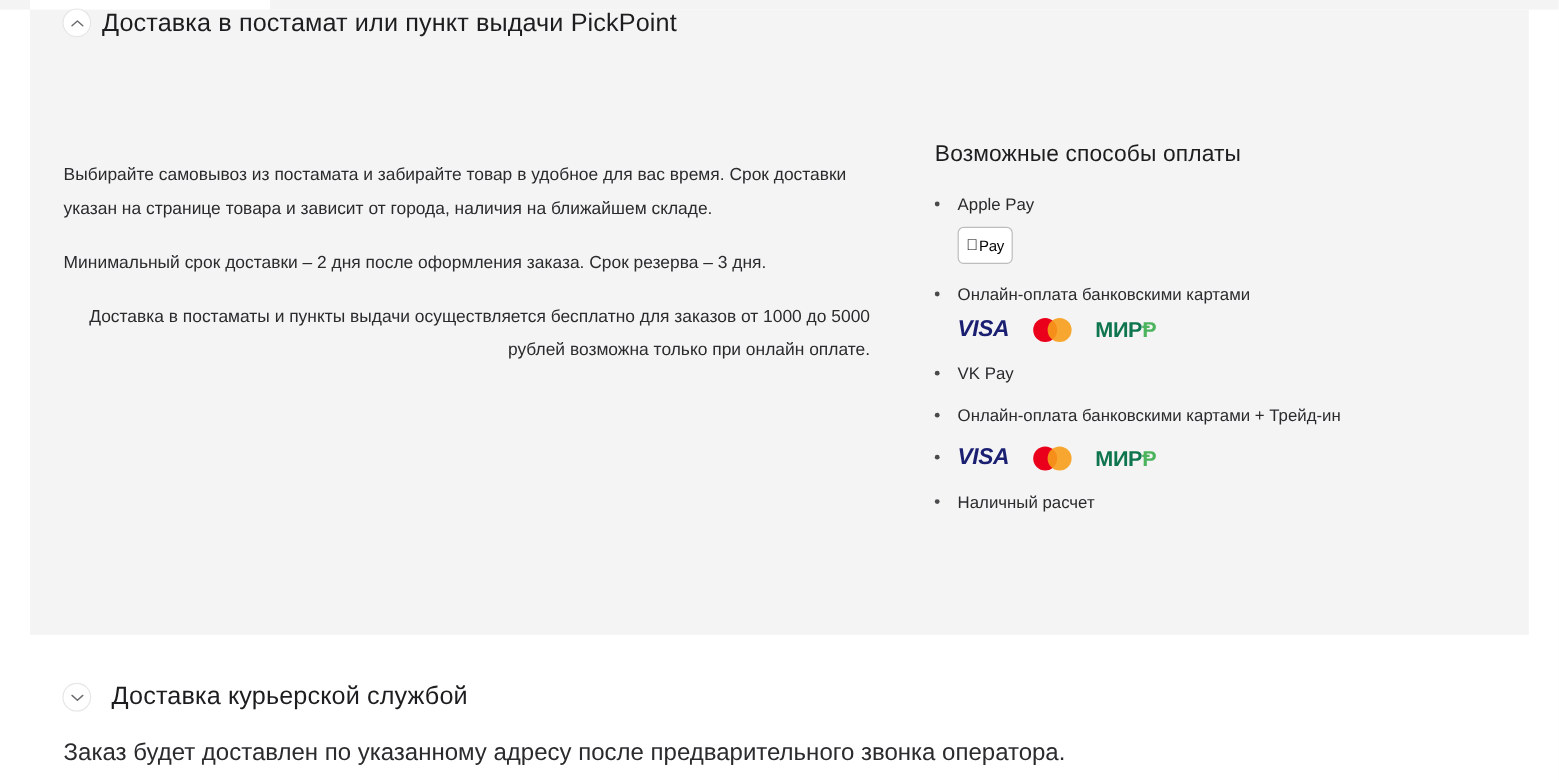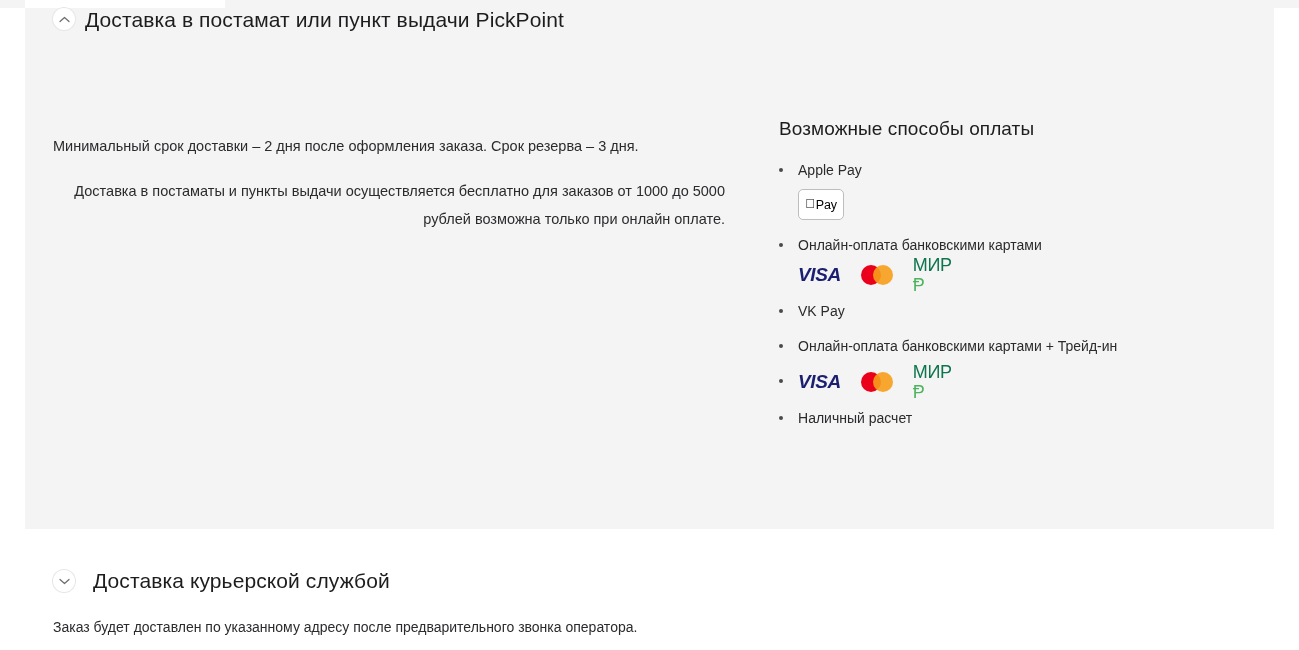--- a/index.html
+++ b/index.html
@@ -181,27 +181,26 @@
     position: absolute;
     top: 0;
     width: 20px;
     height: 20px;
     border-radius: 50%;
     display: block;
   }
   .mc .mc-red { left: 0; background: #eb001b; }
   .mc .mc-yellow { left: 12px; background: #f79e1b; opacity: .9; }
   .mir {
-    font-weight: normal;
+    font-weight: bold;
     font-size: 18px;
     color: #0f754e;
     letter-spacing: -0.3px;
     display: inline-flex;
     align-items: baseline;
-    flex-direction: column;
   }
   .mir .mir-tail {
     color: #4db45e;
     font-size: 18px;
   }
 
   .panel-closed {
     position: absolute;
     left: 25px;
     top: 545px;
@@ -211,21 +210,21 @@
   }
   .closed-header {
     display: flex;
     align-items: center;
     gap: 18px;
     padding-left: 28px;
     height: 72px;
   }
   .closed-sub {
     padding-left: 28px;
-    font-size: 14px;
+    font-size: 20px;
     line-height: 20px;
     color: #2b2b2e;
   }
 </style>
 </head>
 <body>
 
 <div class="page">
 
   <div class="top-strip">
@@ -240,20 +239,21 @@
         <svg width="11" height="7" viewBox="0 0 11 7" aria-hidden="true">
           <path d="M1 5.5 L5.5 1.5 L10 5.5" fill="none" stroke="#6b6b70" stroke-width="1.2" stroke-linecap="round" stroke-linejoin="round"></path>
         </svg>
       </span>
       <span class="section-title">Доставка в постамат или пункт выдачи PickPoint</span>
     </div>
 
     <div class="content">
 
       <div class="col-left">
+        <p class="para">Выбирайте самовывоз из постамата и забирайте товар в удобное для вас время. Срок доставки указан на странице товара и зависит от города, наличия на ближайшем складе.</p>
         <p class="para">Минимальный срок доставки – 2 дня после оформления заказа. Срок резерва – 3 дня.</p>
         <p class="para">Доставка в постаматы и пункты выдачи осуществляется бесплатно для заказов от 1000 до 5000 рублей возможна только при онлайн оплате.</p>
       </div>
 
       <div class="col-right">
         <h3 class="pay-title">Возможные способы оплаты</h3>
         <ul class="pay-list">
 
           <li>
             <span class="li-label">Apple Pay</span>

